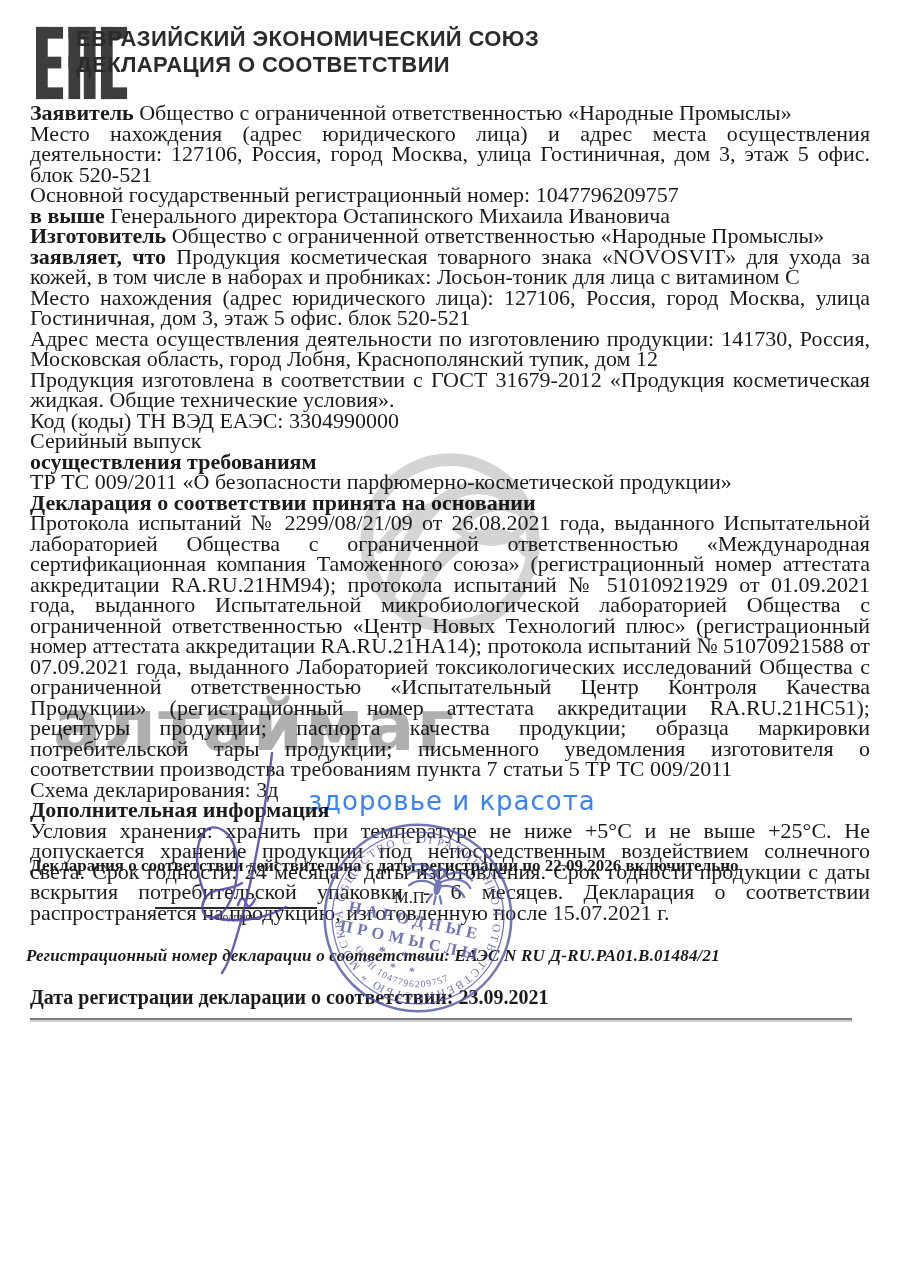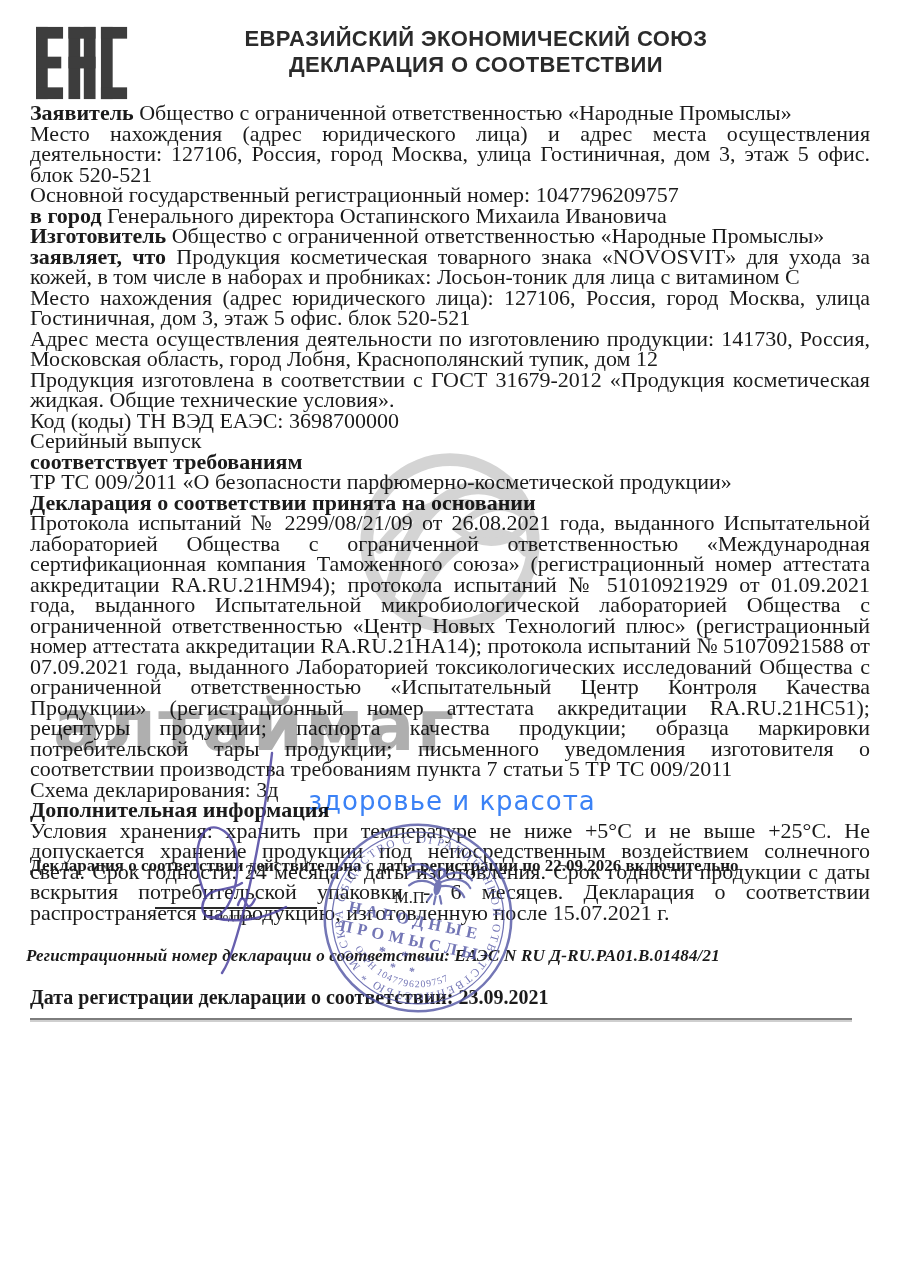--- a/index.html
+++ b/index.html
@@ -1,21 +1,21 @@
 <!DOCTYPE html>
 <html lang="ru"><head>
 <meta charset="utf-8">
 <style>
   html,body{margin:0;padding:0;background:#ffffff;}
   .page{position:relative;width:900px;height:1273px;background:#ffffff;overflow:hidden;
         font-family:"Liberation Serif","DejaVu Serif",serif;color:#1b1b1b;}
 
   
   .eac-logo{position:absolute;left:36px;top:22px;width:92px;height:82px;}
-  .doc-title{position:absolute;left:76px;top:26px;width:800px;text-align:center;
+  .doc-title{position:absolute;left:76px;top:26px;width:800px;
              font-family:"Liberation Sans","DejaVu Sans",sans-serif;font-weight:bold;
              font-size:22px;line-height:26px;color:#2b2b2b;letter-spacing:.4px;}
 
   
   .doc-body{position:absolute;left:30px;top:103px;width:840px;z-index:1;
             font-size:22px;line-height:20.5px;text-align:justify;}
   .doc-body p{margin:0;padding:0;}
   .doc-body b{font-weight:bold;}
 
   .validity{position:absolute;left:30px;top:855px;width:840px;z-index:1;
@@ -87,29 +87,29 @@
 
   <div class="doc-title">
     <div>ЕВРАЗИЙСКИЙ ЭКОНОМИЧЕСКИЙ СОЮЗ</div>
     <div>ДЕКЛАРАЦИЯ О СООТВЕТСТВИИ</div>
   </div>
 
   <div class="doc-body">
       <p><b>Заявитель </b><span>Общество с ограниченной ответственностью «Народные Промыслы»</span></p>
       <p><span>Место нахождения (адрес юридического лица) и адрес места осуществления деятельности: 127106, Россия, город Москва, улица Гостиничная, дом 3, этаж 5 офис. блок 520-521</span></p>
       <p><span>Основной государственный регистрационный номер: 1047796209757</span></p>
-      <p><b>в город </b><span>Генерального директора Остапинского Михаила Ивановича</span></p>
+      <p><b>в выше </b><span>Генерального директора Остапинского Михаила Ивановича</span></p>
       <p><b>Изготовитель </b><span>Общество с ограниченной ответственностью «Народные Промыслы»</span></p>
       <p><b>заявляет, что </b><span>Продукция косметическая товарного знака «NOVOSVIT» для ухода за кожей, в том числе в наборах и пробниках: Лосьон-тоник для лица с витамином С</span></p>
       <p><span>Место нахождения (адрес юридического лица): 127106, Россия, город Москва, улица Гостиничная, дом 3, этаж 5 офис. блок 520-521</span></p>
       <p><span>Адрес места осуществления деятельности по изготовлению продукции: 141730, Россия, Московская область, город Лобня, Краснополянский тупик, дом 12</span></p>
       <p><span>Продукция изготовлена в соответствии с ГОСТ 31679-2012 «Продукция косметическая жидкая. Общие технические условия».</span></p>
-      <p><span>Код (коды) ТН ВЭД ЕАЭС: 3698700000</span></p>
+      <p><span>Код (коды) ТН ВЭД ЕАЭС: 3304990000</span></p>
       <p><span>Серийный выпуск</span></p>
-      <p><b>соответствует требованиям</b></p>
+      <p><b>осуществления требованиям</b></p>
       <p><span>ТР ТС 009/2011 «О безопасности парфюмерно-косметической продукции»</span></p>
       <p><b>Декларация о соответствии принята на основании</b></p>
       <p><span>Протокола испытаний № 2299/08/21/09 от 26.08.2021 года, выданного Испытательной лабораторией Общества с ограниченной ответственностью «Международная сертификационная компания Таможенного союза» (регистрационный номер аттестата аккредитации RA.RU.21НМ94); протокола испытаний № 51010921929 от 01.09.2021 года, выданного Испытательной микробиологической лабораторией Общества с ограниченной ответственностью «Центр Новых Технологий плюс» (регистрационный номер аттестата аккредитации RA.RU.21НА14); протокола испытаний № 51070921588 от 07.09.2021 года, выданного Лабораторией токсикологических исследований Общества с ограниченной ответственностью «Испытательный Центр Контроля Качества Продукции» (регистрационный номер аттестата аккредитации RA.RU.21НС51); рецептуры продукции; паспорта качества продукции; образца маркировки потребительской тары продукции; письменного уведомления изготовителя о соответствии производства требованиям пункта 7 статьи 5 ТР ТС 009/2011</span></p>
       <p><span>Схема декларирования: 3д</span></p>
       <p><b>Дополнительная информация</b></p>
       <p><span>Условия хранения: хранить при температуре не ниже +5°С и не выше +25°С. Не допускается хранение продукции под непосредственным воздействием солнечного света. Срок годности: 24 месяца с даты изготовления. Срок годности продукции с даты вскрытия потребительской упаковки - 6 месяцев. Декларация о соответствии распространяется на продукцию, изготовленную после 15.07.2021 г.</span></p>
     </div>
 
   <div class="validity">Декларация о соответствии действительна с даты регистрации по 22.09.2026 включительно</div>
 

